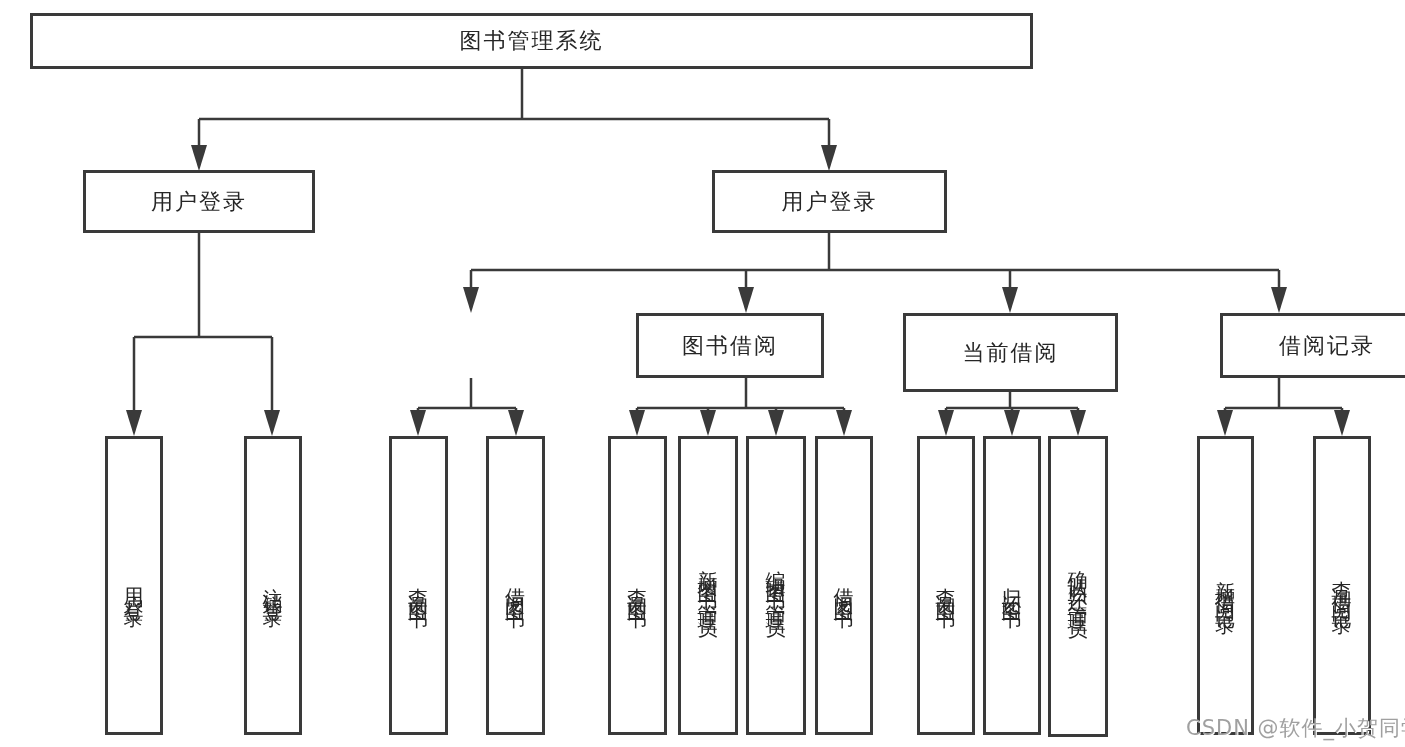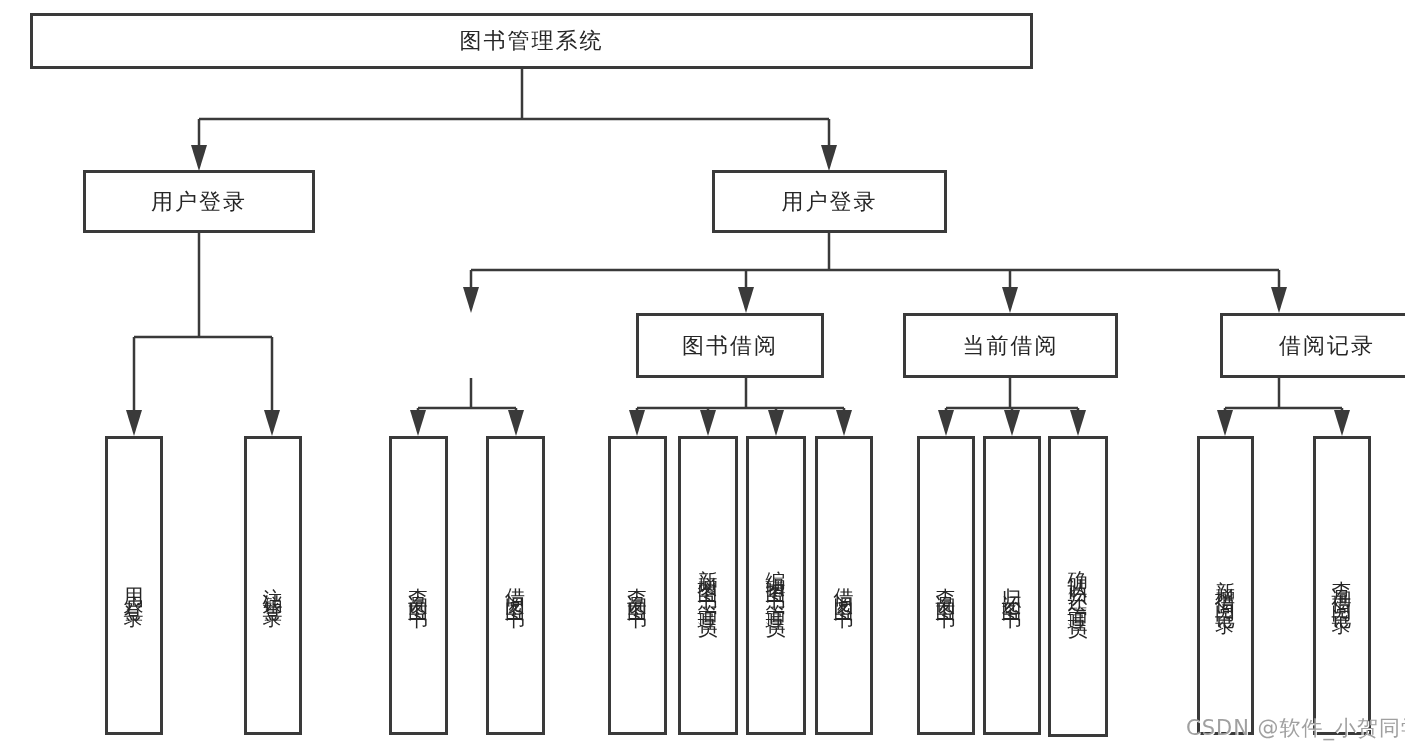--- a/index.html
+++ b/index.html
@@ -136,21 +136,21 @@
   <div class="box" style="left:83px;top:170px;width:232px;height:63px">
     <span class="lbl">用户登录</span>
   </div>
   <div class="box" style="left:712px;top:170px;width:235px;height:63px">
     <span class="lbl">用户登录</span>
   </div>
 
   <div class="box" style="left:636px;top:313px;width:188px;height:65px">
     <span class="lbl">图书借阅</span>
   </div>
-  <div class="box" style="left:903px;top:313px;width:215px;height:65px">
+  <div class="box" style="left:903px;top:313px;width:215px;height:79px">
     <span class="lbl">当前借阅</span>
   </div>
   <div class="box" style="left:1220px;top:313px;width:214px;height:65px">
     <span class="lbl">借阅记录</span>
   </div>
 
   <div class="box v" style="left:105px;top:436px;width:58px;height:299px">
     <span class="lbl">用户登录</span>
   </div>
   <div class="box v" style="left:244px;top:436px;width:58px;height:299px">

